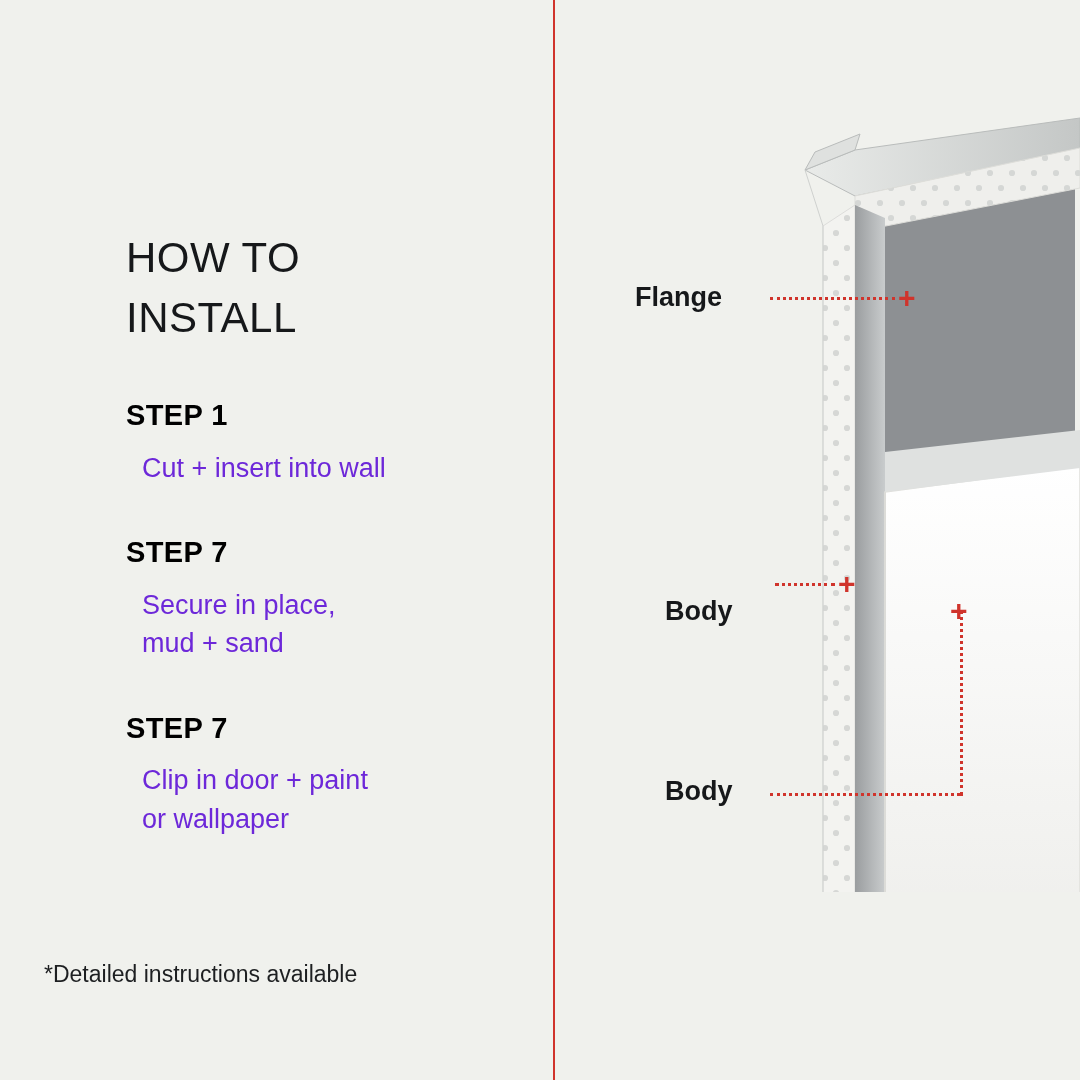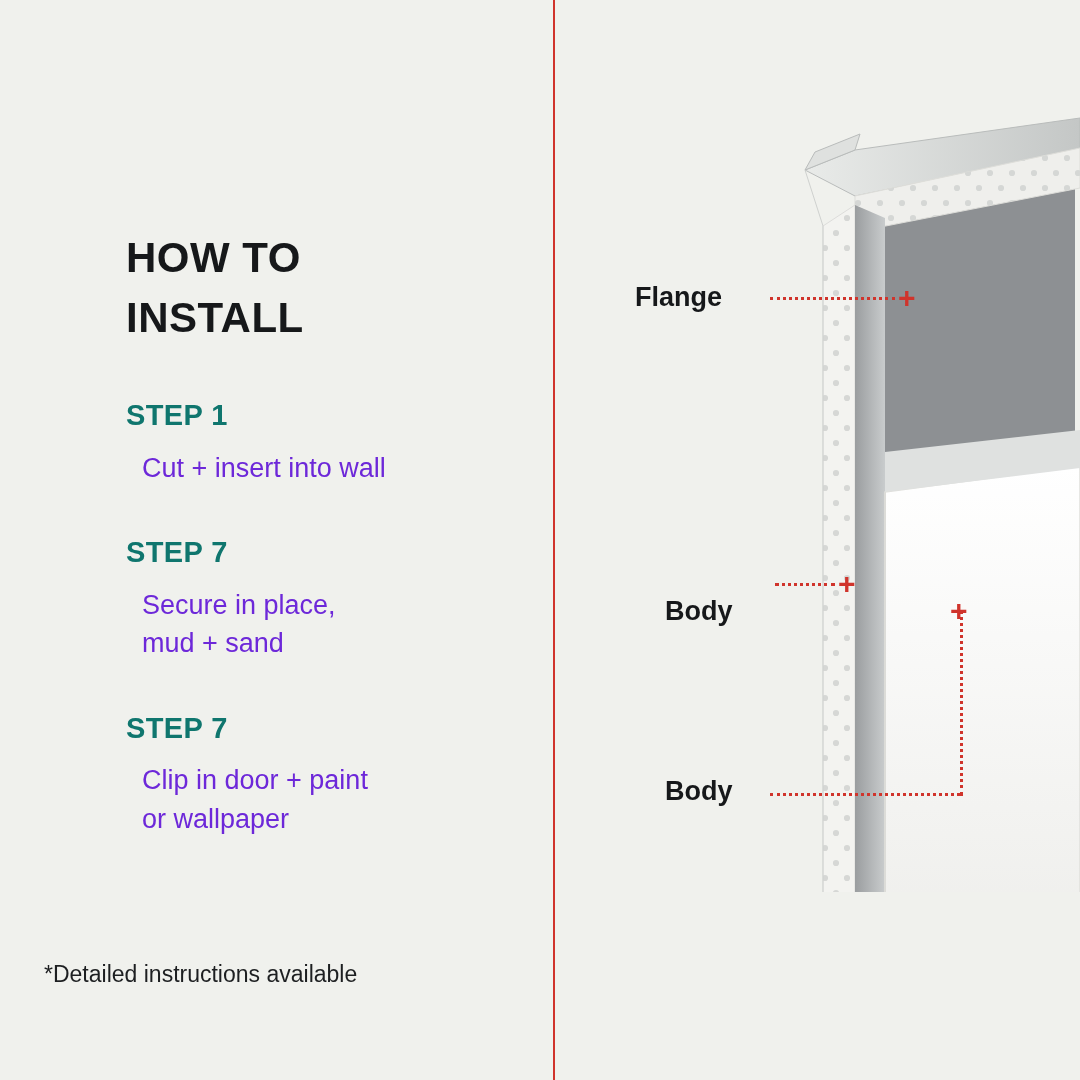--- a/index.html
+++ b/index.html
@@ -40,41 +40,41 @@
     width: 553px;
     height: 1080px;
   }
 
   .heading {
     position: absolute;
     left: 126px;
     top: 228px;
     width: 380px;
     font-size: 42px;
-    font-weight: bold;
+    font-weight: normal;
     line-height: 1.42;
     letter-spacing: 0.5px;
     color: #16181a;
   }
   .heading .line2 { display: block; }
 
   .steps {
     position: absolute;
     left: 126px;
     top: 398px;
     width: 400px;
   }
   .step { margin-bottom: 48px; }
   .step:last-child { margin-bottom: 0; }
 
   .step-title {
     font-size: 29px;
     font-weight: bold;
     letter-spacing: 0.4px;
-    color: #0f766e;
+    color: #000000;
     margin: 0 0 12px 0;
     line-height: 1.2;
   }
   .step-desc {
     font-size: 27px;
     font-weight: 400;
     color: #6d28d9;
     line-height: 1.42;
     margin: 16px;
   }

